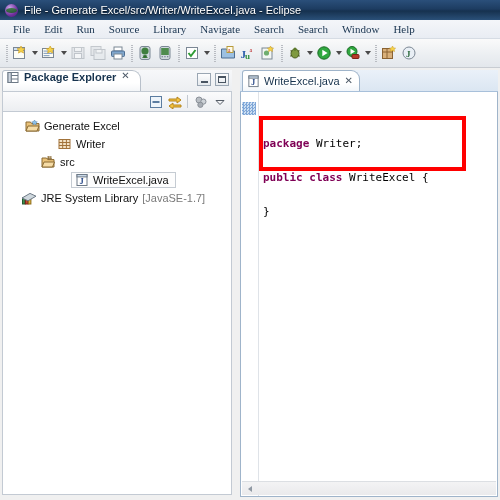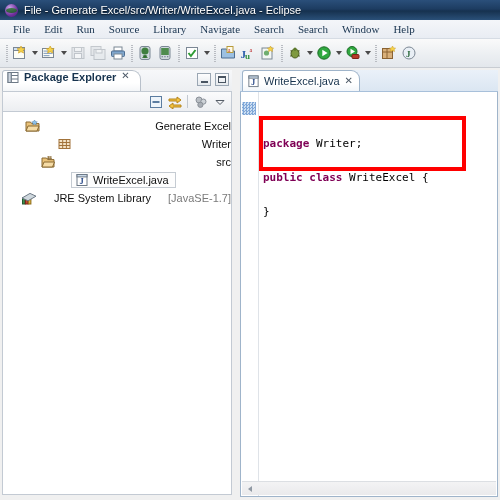--- a/index.html
+++ b/index.html
@@ -208,21 +208,20 @@
   }
   .node {
     display: flex;
     align-items: center;
     height: 18px;
     font-size: 11px;
     color: #101010;
     white-space: nowrap;
     cursor: default;
     padding-left: 2px;
-    justify-content: space-between;
   }
   .node .nlabel { margin-left: 4px; }
   .node .dim { color: #7a7a7a; margin-left: 4px; }
   .node.selected .selbox {
     display: inline-flex;
     align-items: center;
     border: 1px solid #c5cbd2;
     background: #fdfdfd;
     padding: 0 6px 0 1px;
     height: 16px;

